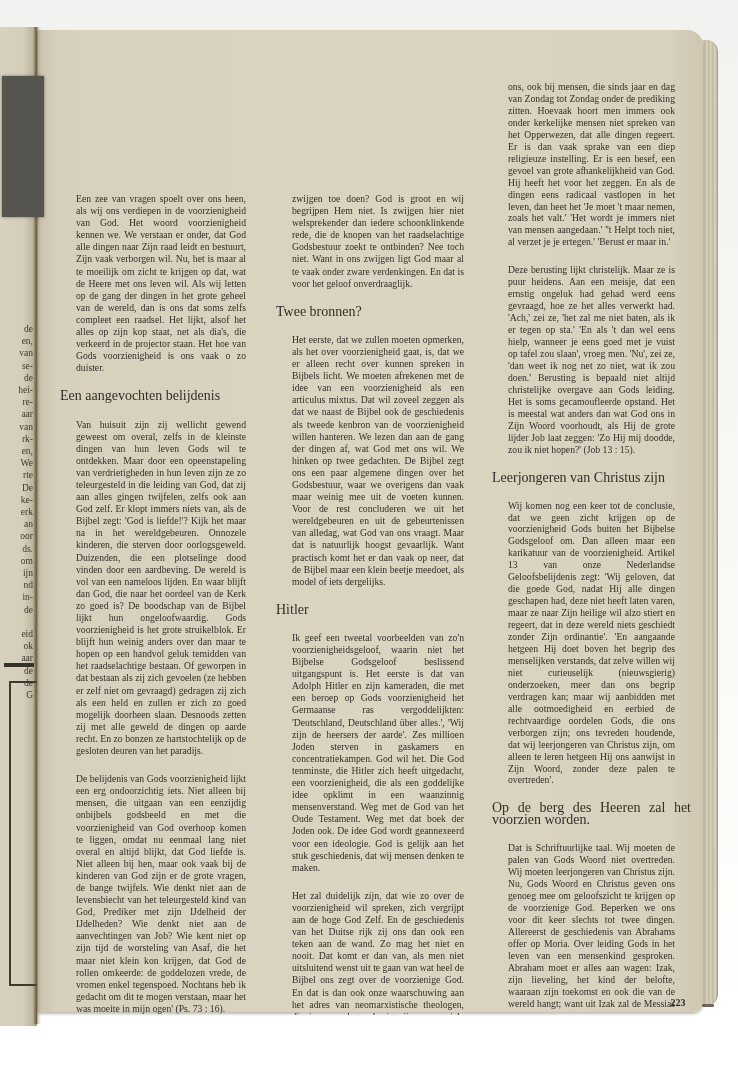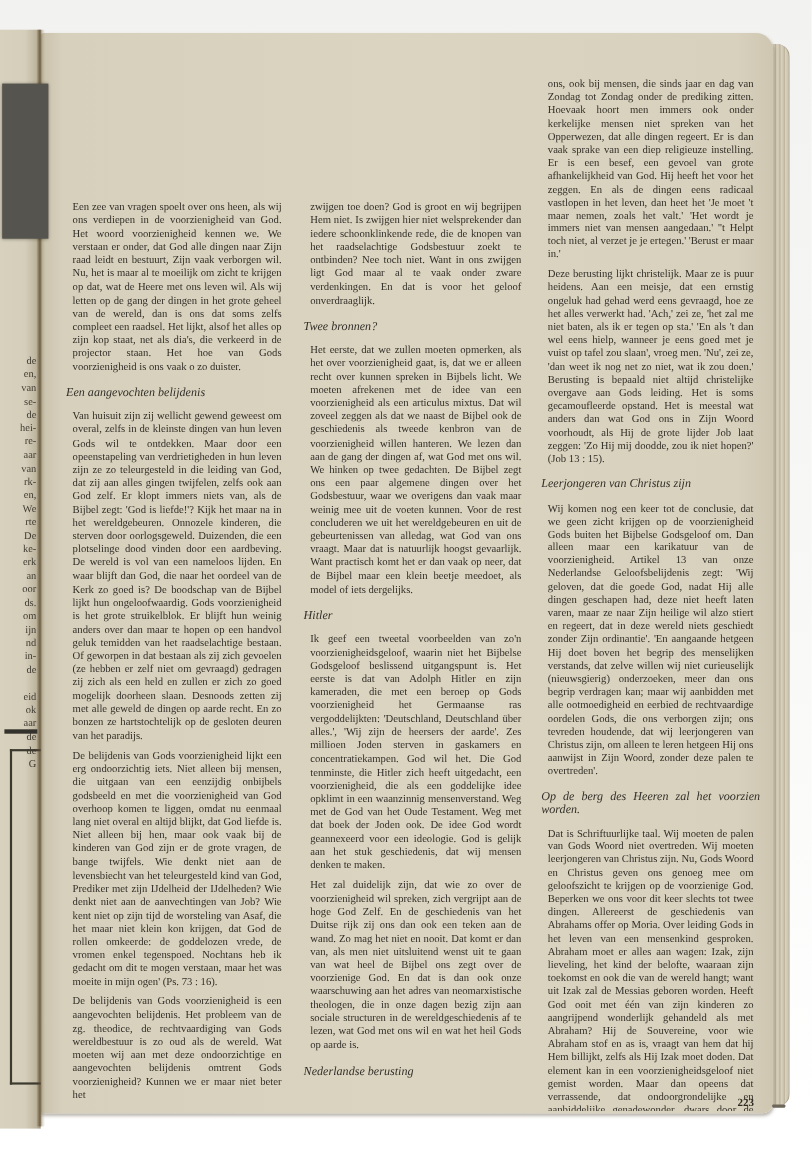--- a/index.html
+++ b/index.html
@@ -27,23 +27,23 @@
     box-shadow:0 2px 3px rgba(60,50,30,.35);}
   .stack-edge{position:absolute;left:702px;top:40px;width:15px;height:966px;z-index:0;
     background:repeating-linear-gradient(90deg,#d9d2be 0px,#cfc7b1 2px,#bbb29b 3px,#d5cdb8 4px);
     border-right:1px solid #a89e87;border-radius:0 12px 12px 0;}
   .title{position:absolute;left:59px;top:139px;z-index:4;
     font-family:"Liberation Sans",sans-serif;font-size:26px;line-height:1.1;
     letter-spacing:.3px;color:#2d2a24;white-space:nowrap;}
   .col{position:absolute;z-index:4;text-align:justify;color:#322f29;
     font-size:9.7px;line-height:12.1px;overflow:hidden;
     -webkit-hyphens:auto;hyphens:auto;}
-  .col p{margin:6px;}
+  .col p{margin:16px;}
   .col p.split{text-align-last:justify;}
-  .col h3{font-style:italic;font-weight:400;font-size:11px;margin:11px 0 10px;}
+  .col h3{font-weight:400;font-size:14px;margin:11px 0 10px;}
   .col1{left:60px;top:177px;width:202px;height:838px;}
   .col2{left:276px;top:177px;width:204px;height:838px;}
   .col3{left:492px;top:65px;width:199px;height:945px;line-height:11.95px;}
   .pageno{position:absolute;left:663px;top:997px;width:30px;z-index:4;text-align:center;
     font-weight:700;font-size:10px;color:#2e2b25;}
   .edge-mark{position:absolute;left:702px;top:1004px;width:12px;height:3px;z-index:4;
     background:#6d675a;border-radius:1px;}
 </style>
 </head>
 <body>

